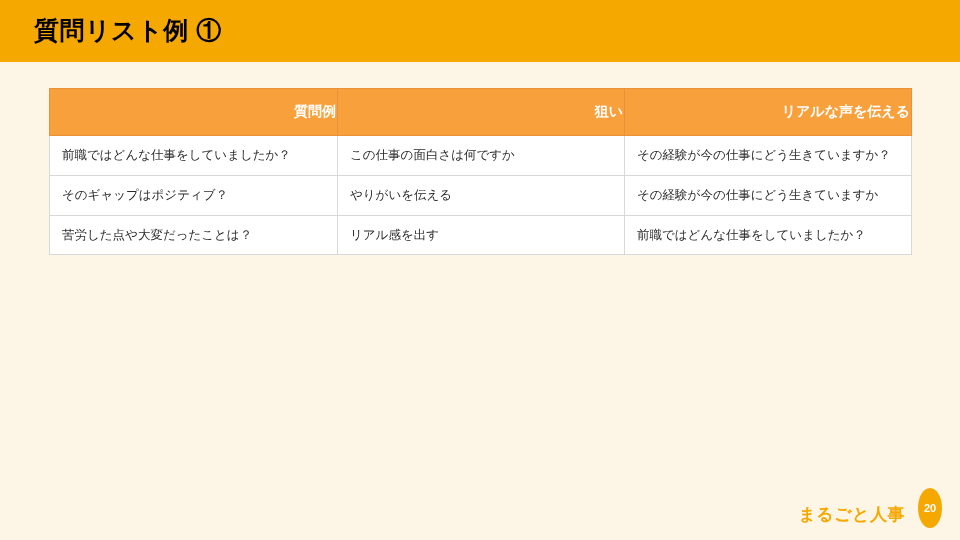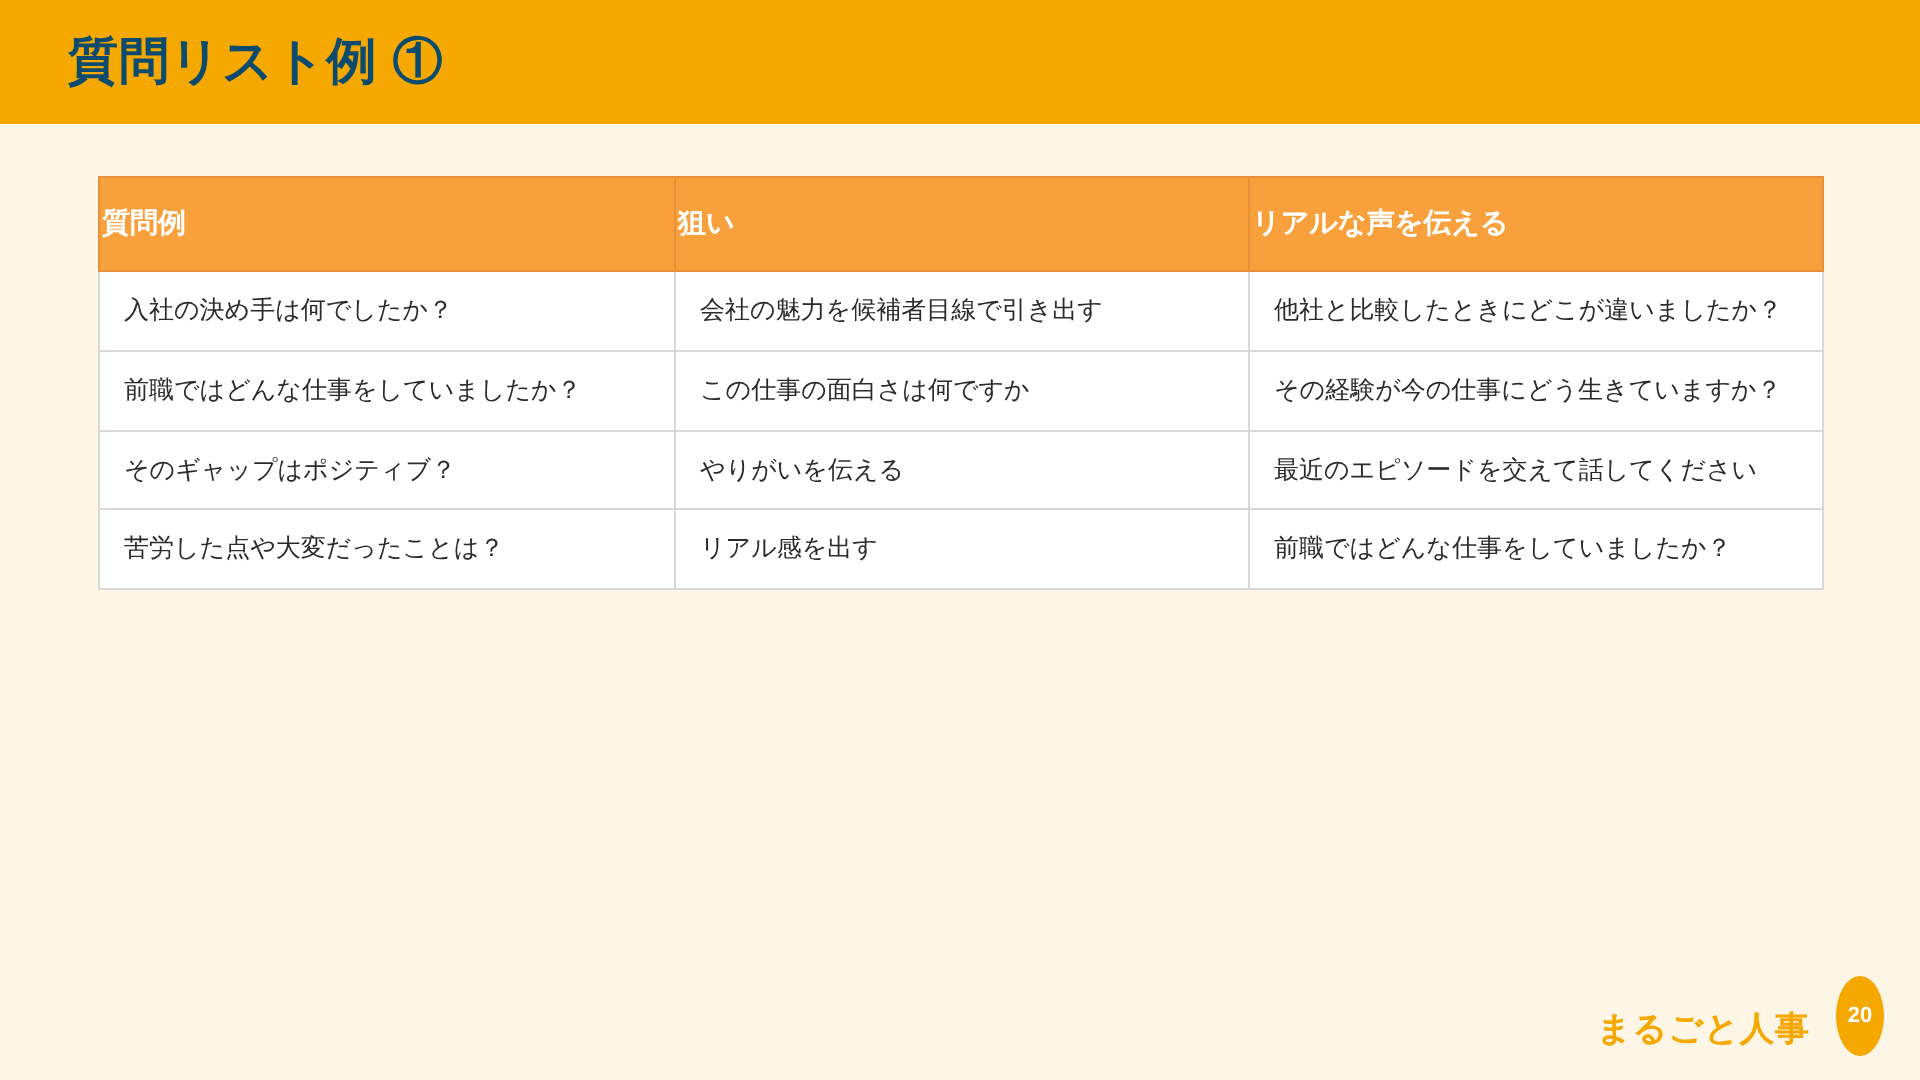--- a/index.html
+++ b/index.html
@@ -20,42 +20,42 @@
     width: 960px;
     height: 62px;
     background: #f5a800;
   }
   .header-title {
     position: absolute;
     left: 34px;
     top: 14px;
     font-size: 25px;
     font-weight: bold;
-    color: #0c4a6e;
+    color: #000000;
     letter-spacing: 0.5px;
   }
   .table-wrap {
     position: absolute;
     left: 49px;
     top: 88px;
     width: 862px;
   }
   table.qtable {
     border-collapse: collapse;
     width: 862px;
     table-layout: fixed;
   }
   table.qtable th {
     background: #f8a13c;
     color: #ffffff;
     font-size: 14px;
     font-weight: bold;
     height: 44px;
     border: 1px solid #e8913a;
-    text-align: left;
+    text-align: right;
     vertical-align: middle;
     margin-left: 39px;
   }
   table.qtable td {
     border: 1px solid #d8d8d8;
     background: #ffffff;
     font-size: 12.5px;
     color: #2b2b2b;
     padding: 10px 12px;
     vertical-align: middle;
@@ -106,33 +106,28 @@
     </colgroup>
     <thead>
       <tr>
         <th>質問例</th>
         <th>狙い</th>
         <th>リアルな声を伝える</th>
       </tr>
     </thead>
     <tbody>
       <tr>
-        <td>入社の決め手は何でしたか？</td>
-        <td>会社の魅力を候補者目線で引き出す</td>
-        <td>他社と比較したときにどこが違いましたか？</td>
-      </tr>
-      <tr>
         <td>前職ではどんな仕事をしていましたか？</td>
         <td>この仕事の面白さは何ですか</td>
         <td>その経験が今の仕事にどう生きていますか？</td>
       </tr>
       <tr>
         <td>そのギャップはポジティブ？</td>
         <td>やりがいを伝える</td>
-        <td>最近のエピソードを交えて話してください</td>
+        <td>その経験が今の仕事にどう生きていますか</td>
       </tr>
       <tr>
         <td>苦労した点や大変だったことは？</td>
         <td>リアル感を出す</td>
         <td>前職ではどんな仕事をしていましたか？</td>
       </tr>
     </tbody>
   </table>
 </div>
 

